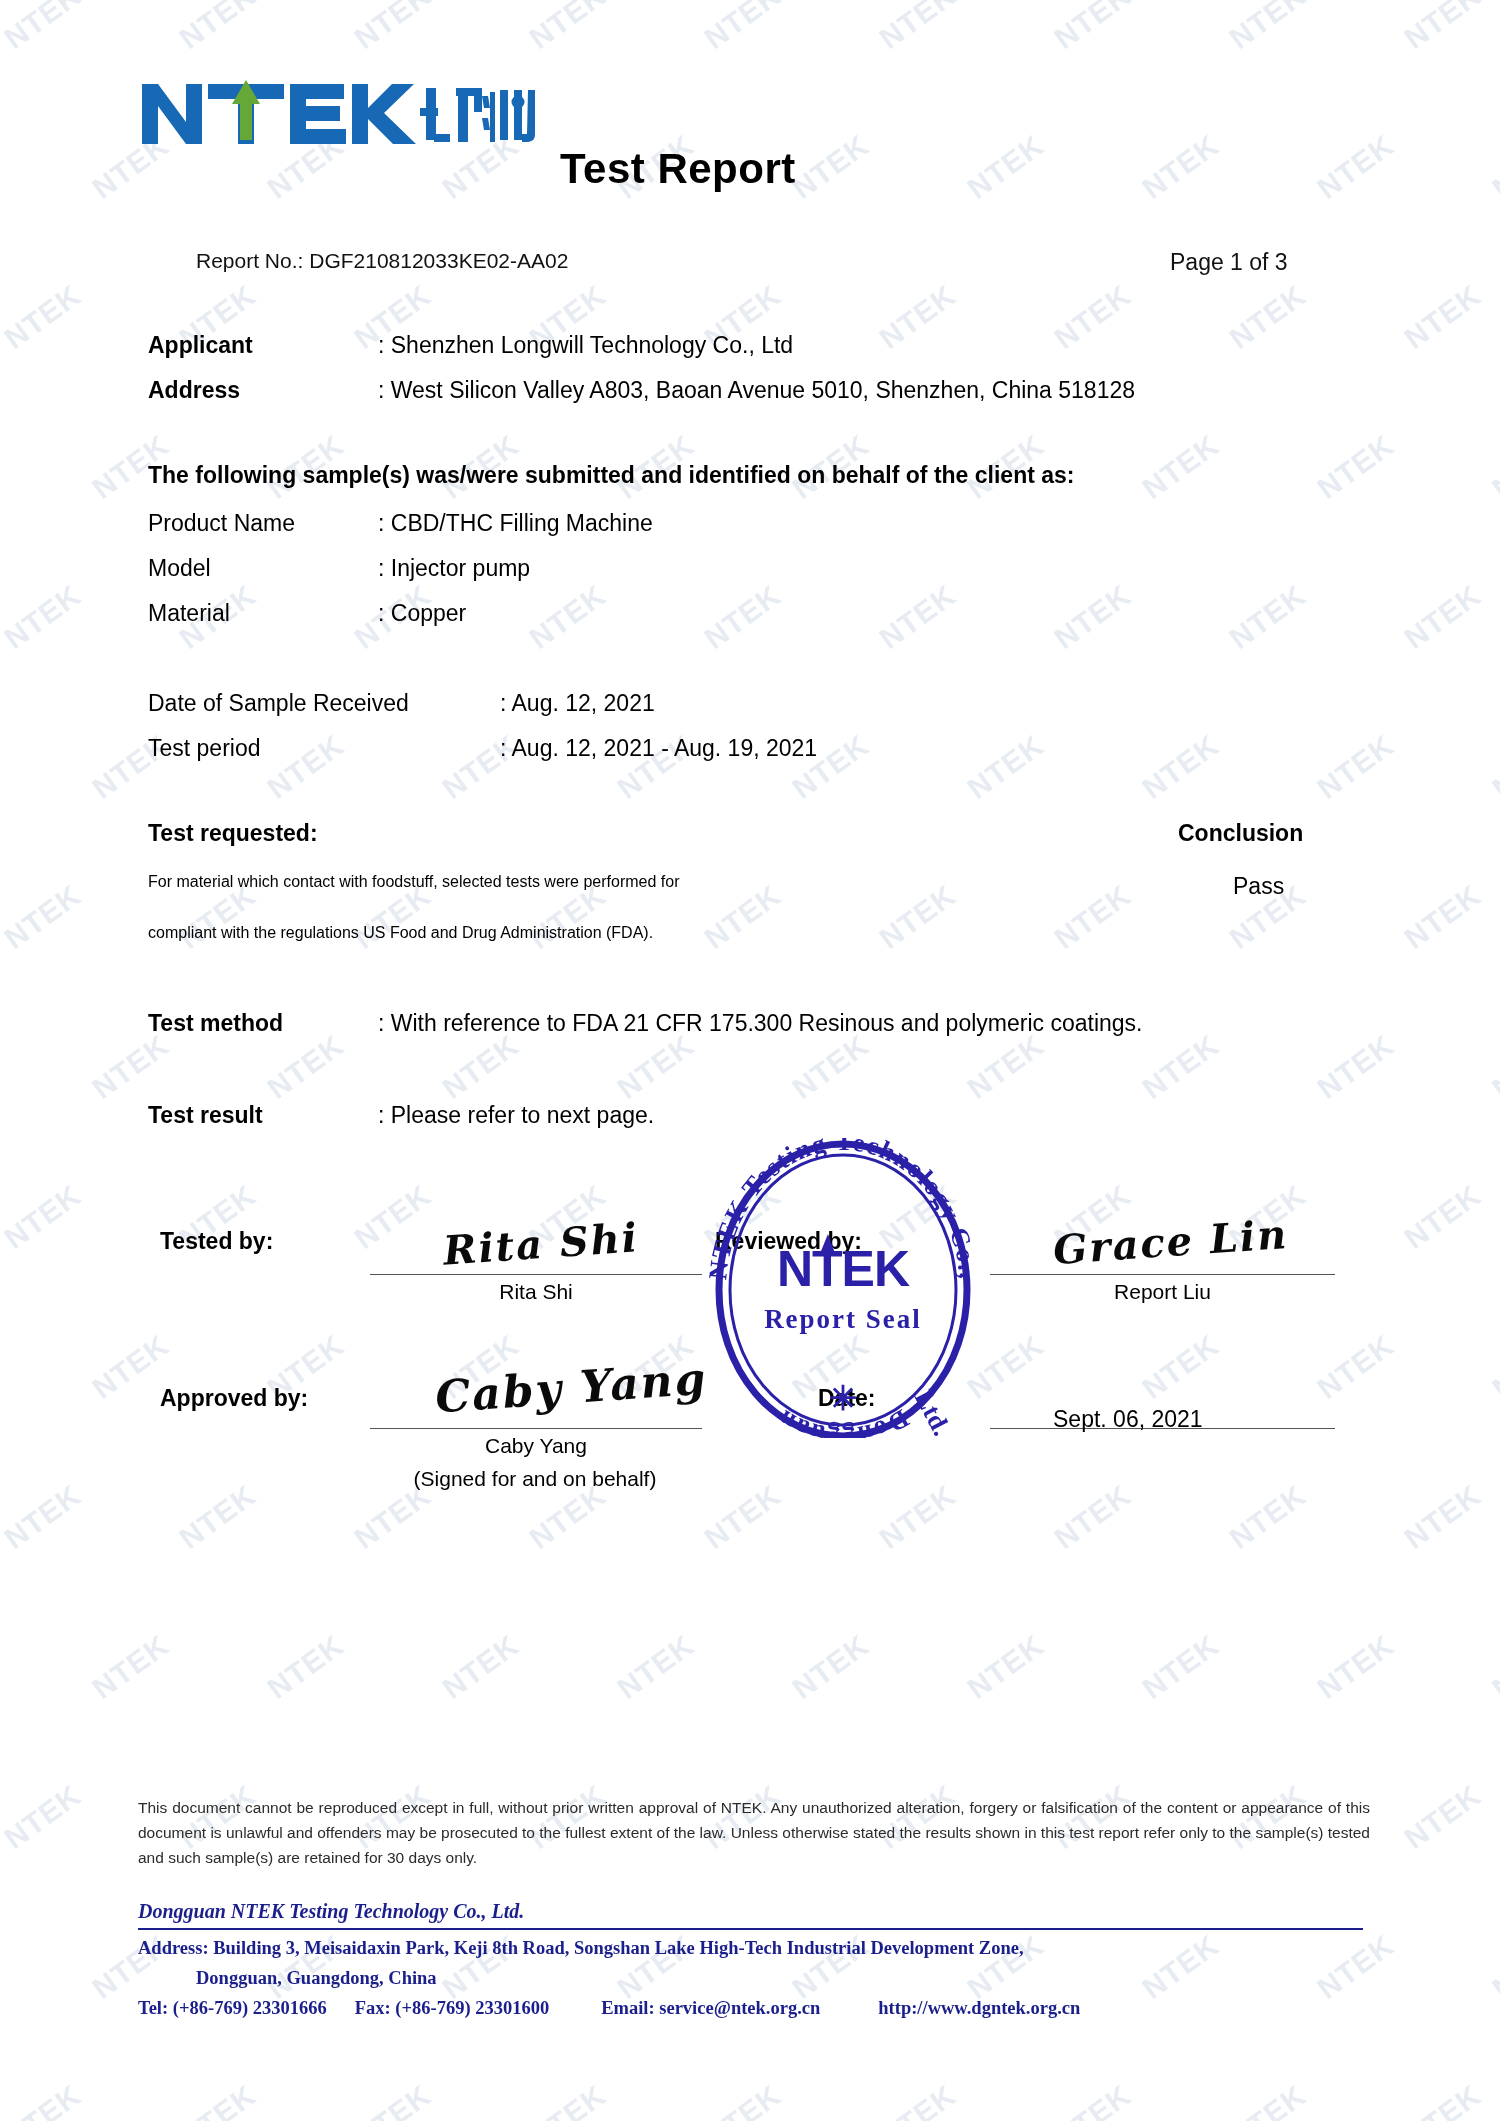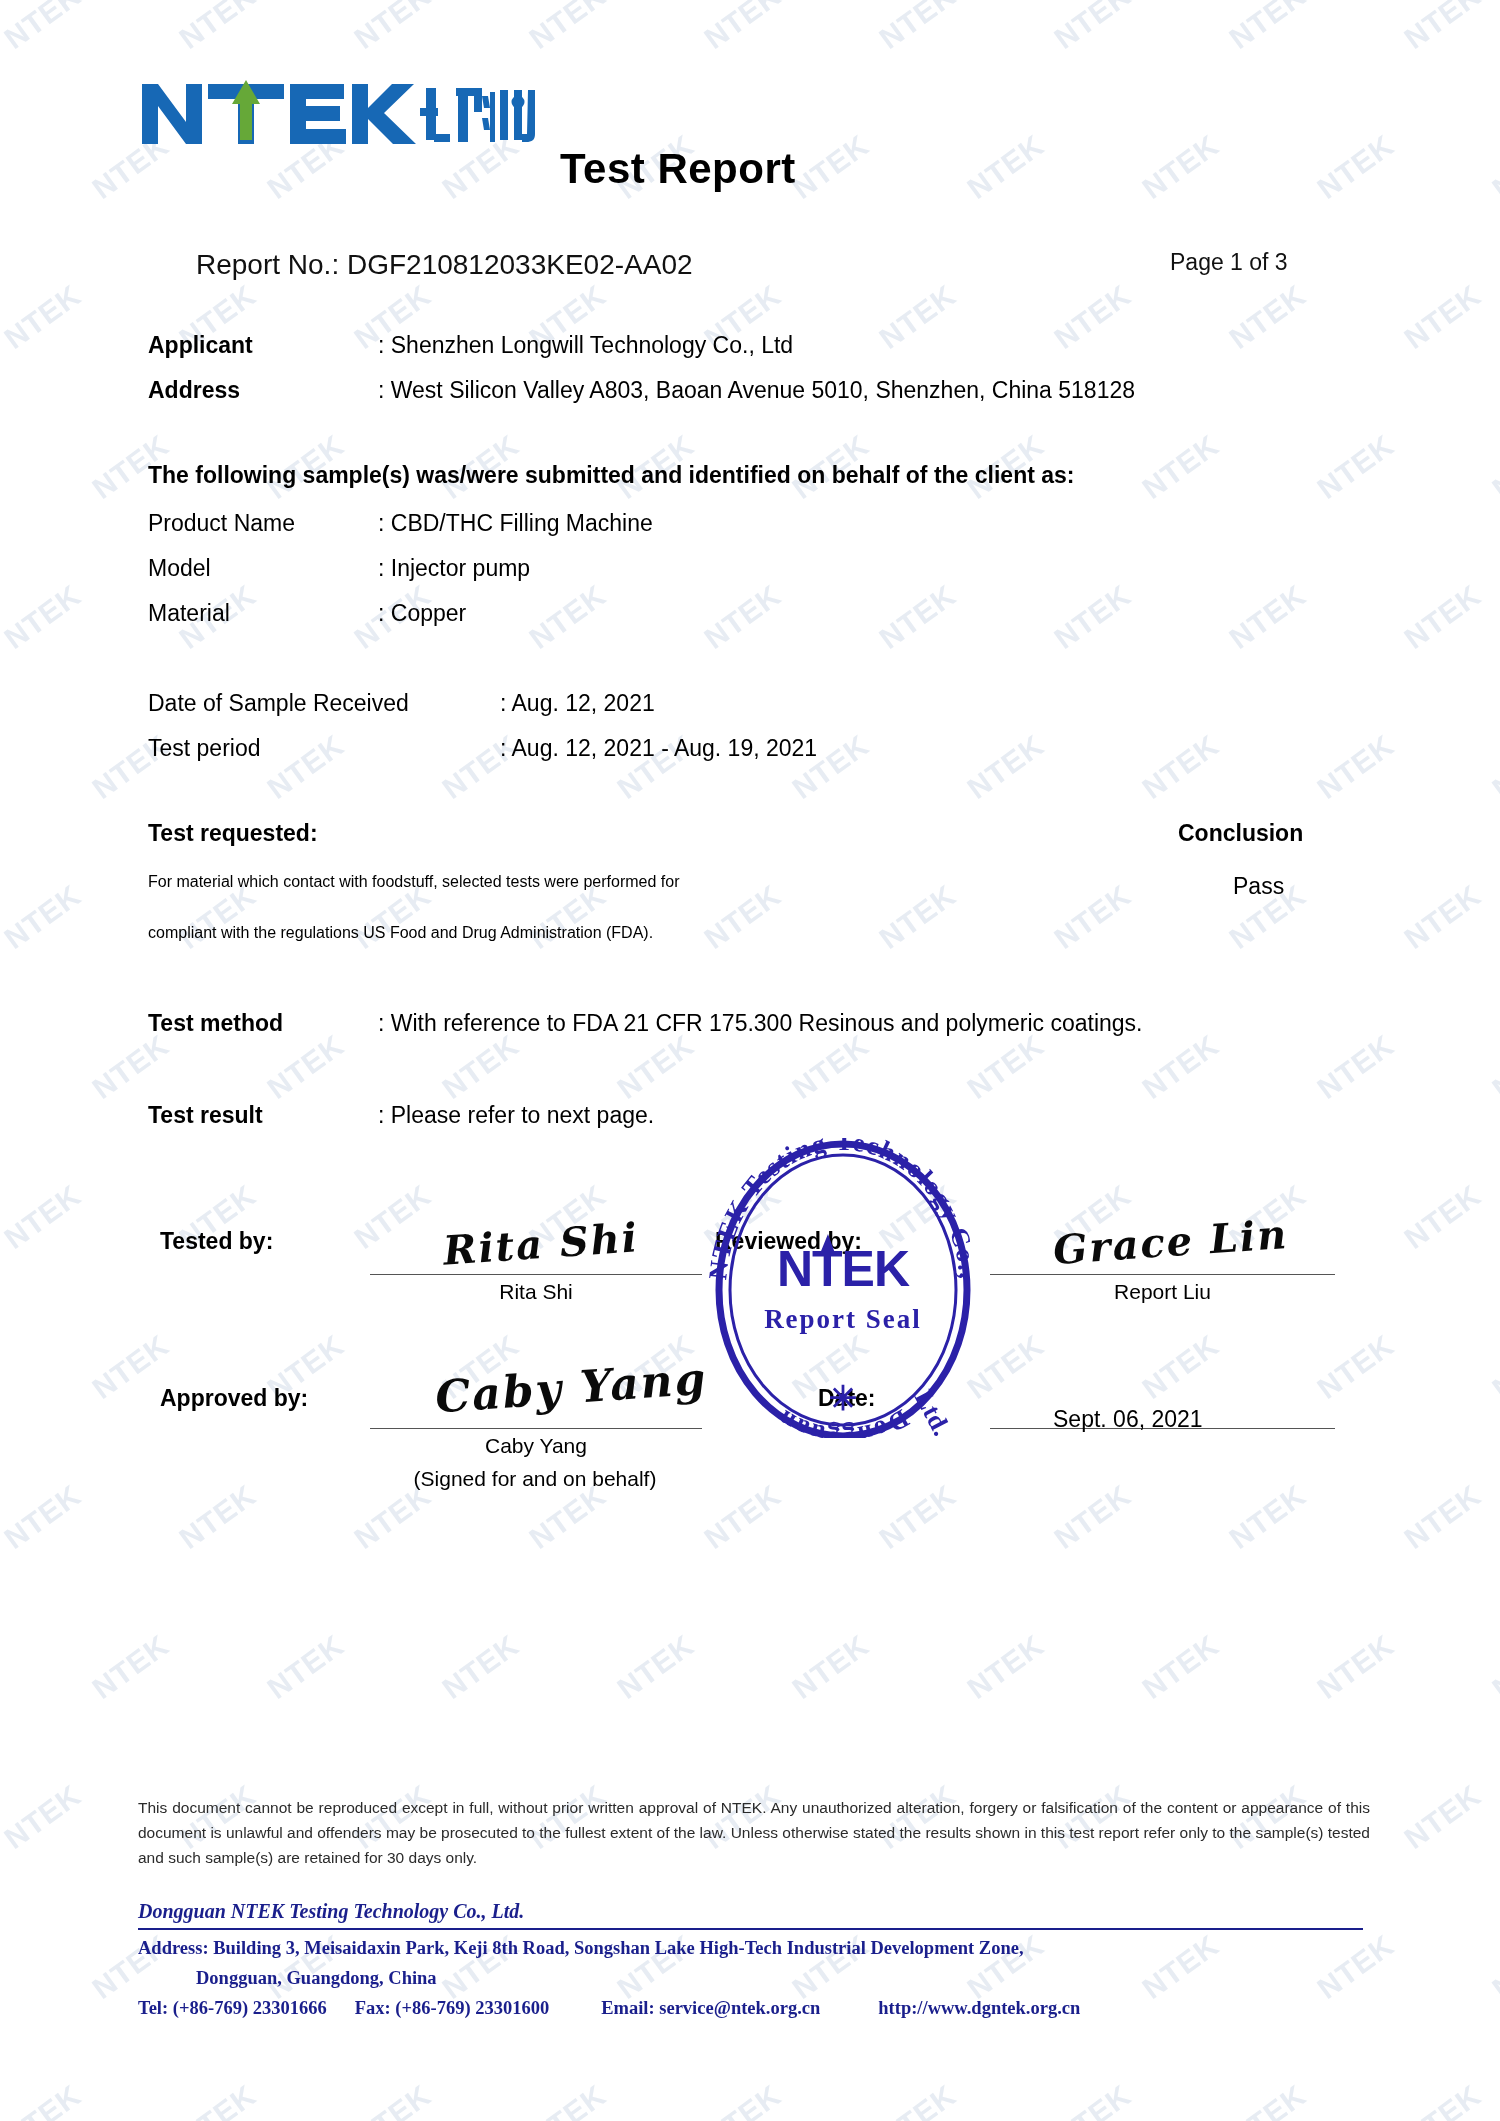--- a/index.html
+++ b/index.html
@@ -69,21 +69,21 @@
     font-size: 42px;
     font-weight: 700;
     letter-spacing: 0.5px;
     color: #000;
   }
 
   #report-no {
     position: absolute;
     left: 196px;
     top: 249px;
-    font-size: 28px;
+    font-size: 21px;
     color: #111;
     white-space: nowrap;
   }
   #page-count {
     position: absolute;
     left: 1170px;
     top: 249px;
     font-size: 23px;
     color: #111;
     white-space: nowrap;

